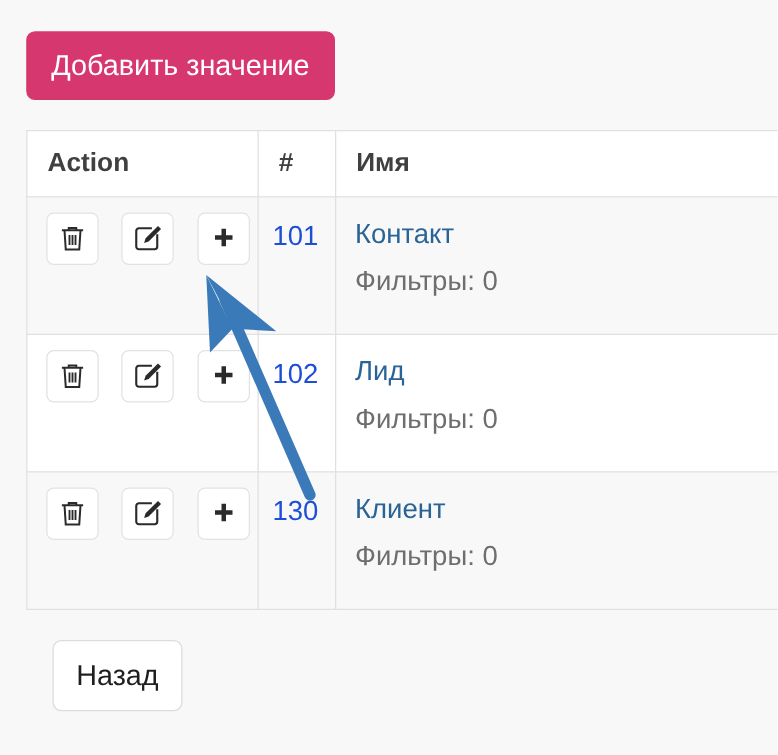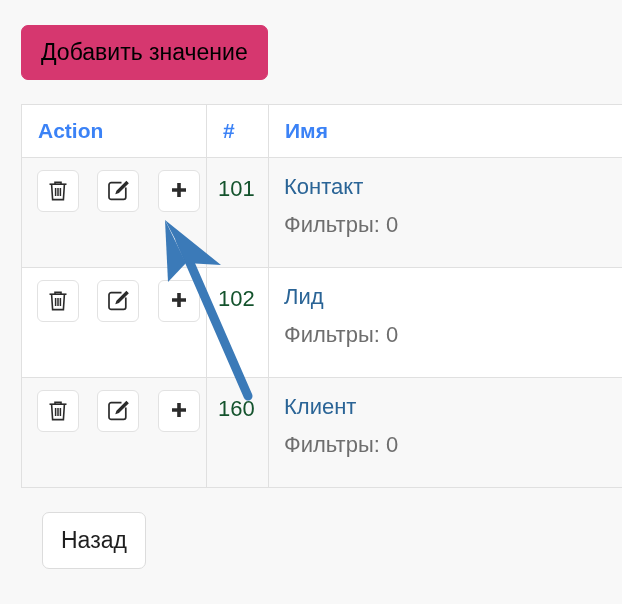--- a/index.html
+++ b/index.html
@@ -31,21 +31,21 @@
     line-height: 1;
     border-radius: 7px;
     cursor: pointer;
     white-space: nowrap;
     display: inline-flex;
     align-items: center;
     justify-content: center;
   }
   #add-value-button {
     background: #d6376f;
-    color: #000000;
+    color: #ffffff;
     border: 1px solid #d6376f;
     padding: 0 19px;
     height: 55px;
   }
   #sort-button {
     background: #ffffff;
     color: #1f1f1f;
     border: 1px solid #dcdcdc;
     padding: 0 19px;
     height: 55px;
@@ -82,37 +82,37 @@
   #records-table th,
   #records-table td {
     border: 1px solid #e0e0e0;
     vertical-align: top;
     text-align: left;
   }
   #records-table thead th {
     height: 53px;
     font-size: 21px;
     font-weight: bold;
-    color: #3b82f6;
+    color: #404040;
     padding: 14px 16px 0 16px;
     background: #ffffff;
   }
   .col-action { width: 185px; }
   .col-id     { width: 62px; }
   .col-name   { width: 393px; }
 
   #records-table tbody tr { height: 110px; }
   #records-table tbody tr.odd td { background: #f8f8f8; }
   #records-table tbody tr.even td { background: #ffffff; }
 
   td.cell-action { padding: 12px 0 0 15px; }
   td.cell-id {
     padding: 18px 0 0 11px;
     font-size: 22px;
-    color: #14532d;
+    color: #1d4ed8;
   }
   td.cell-name { padding: 16px 0 0 15px; }
 
   .record-link {
     display: block;
     font-size: 22px;
     color: #2a6496;
     text-decoration: none;
     margin-bottom: 12px;
   }
@@ -258,21 +258,21 @@
           </span>
         </button>
         <button class="icon-btn">
           <span>
             <svg width="22" height="22" viewBox="0 0 22 22">
               <path d="M9.2 3h3.6v5.2H18v3.6h-5.2V17H9.2v-5.2H4V8.2h5.2V3z" fill="#2b2b2b"></path>
             </svg>
           </span>
         </button>
       </td>
-      <td class="cell-id">160</td>
+      <td class="cell-id">130</td>
       <td class="cell-name">
         <a class="record-link" href="#">Клиент</a>
         <span class="record-filters">Фильтры: 0</span>
       </td>
     </tr>
 
   </tbody>
 </table>
 
 <button id="back-button">Назад</button>

